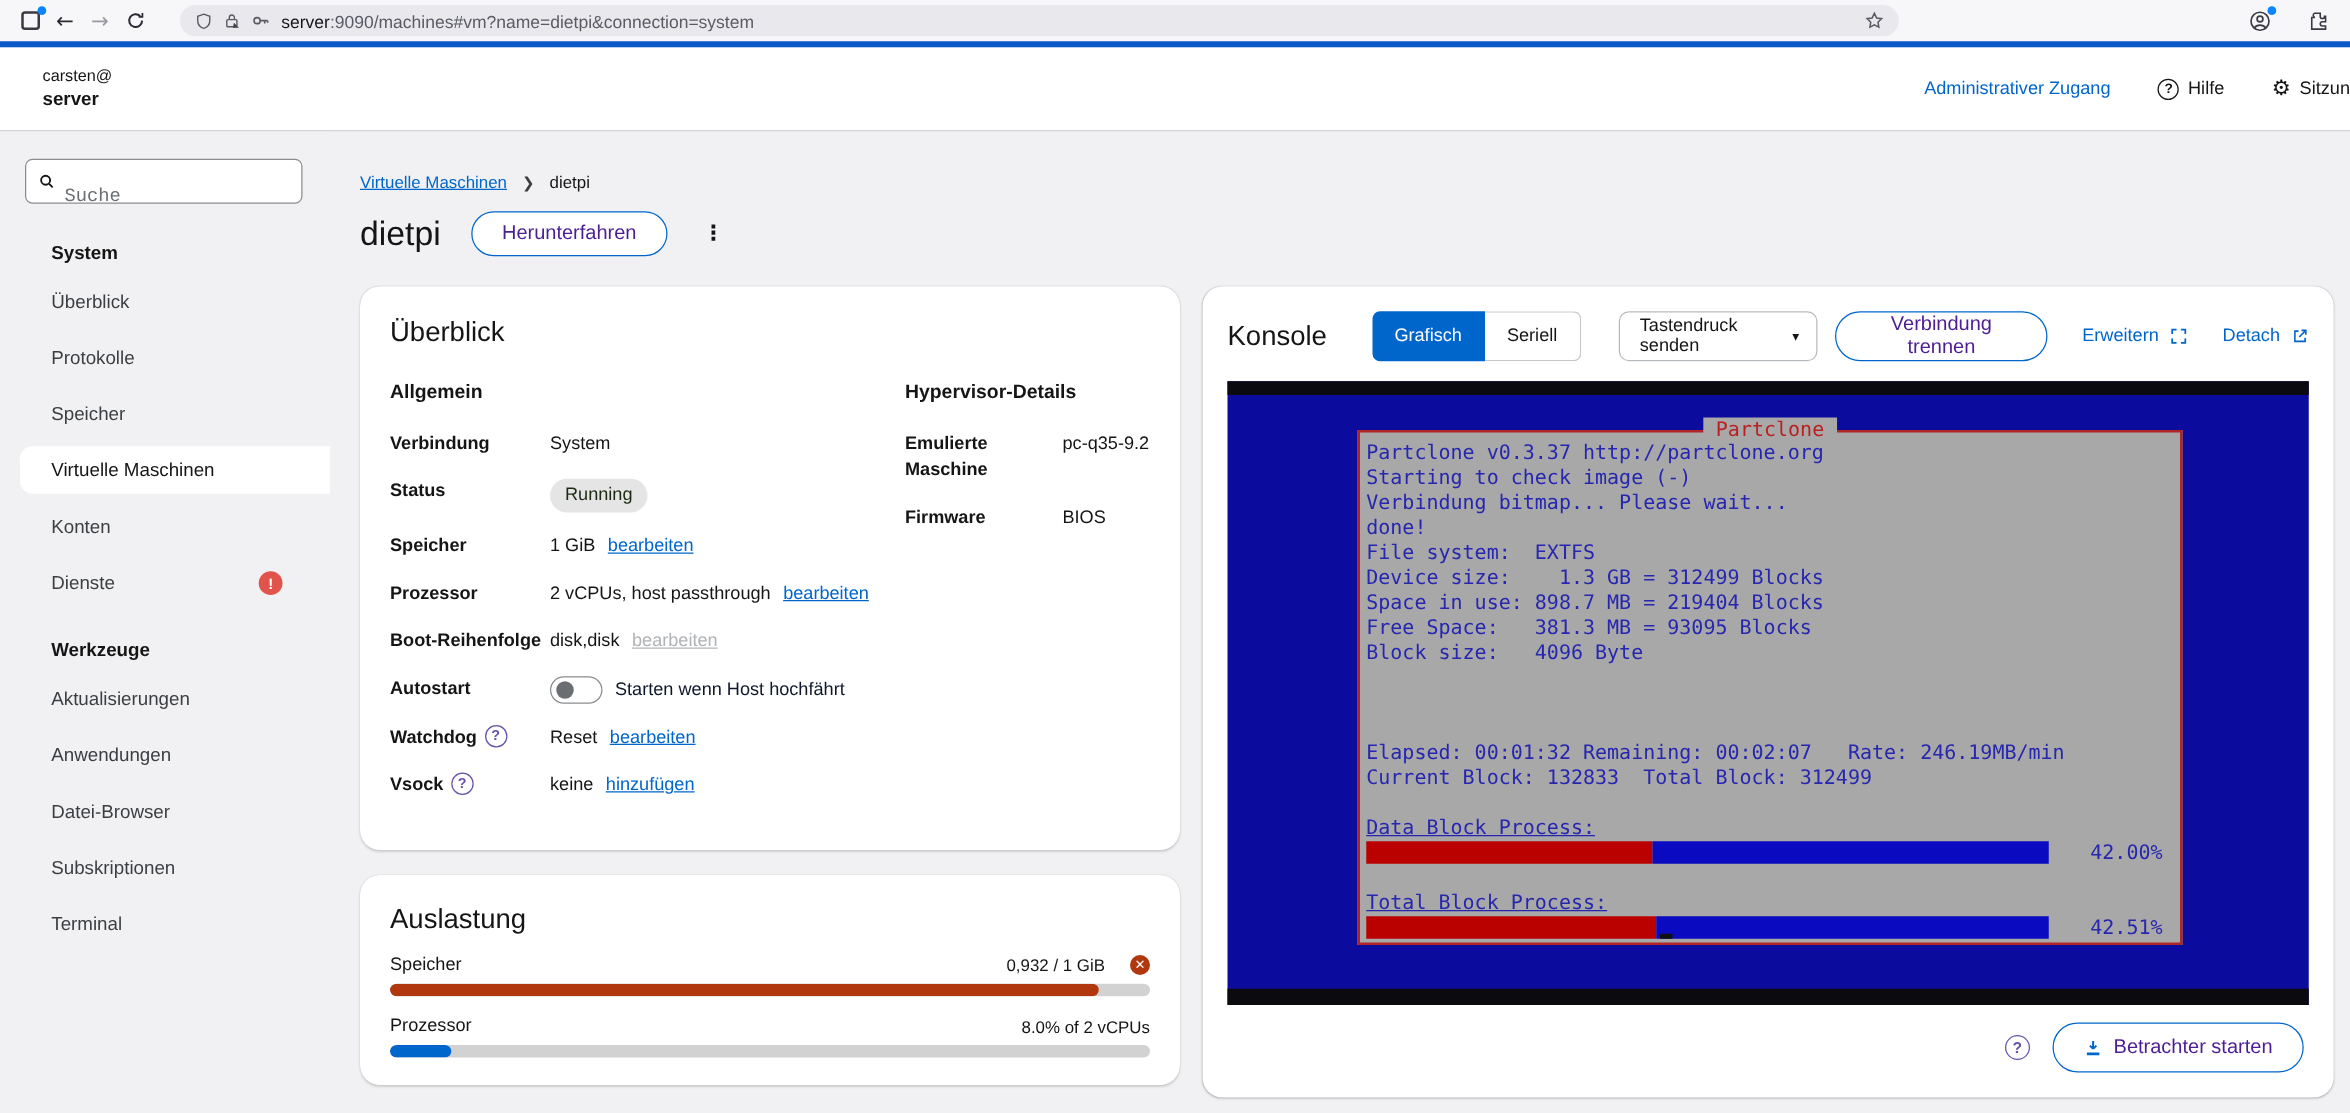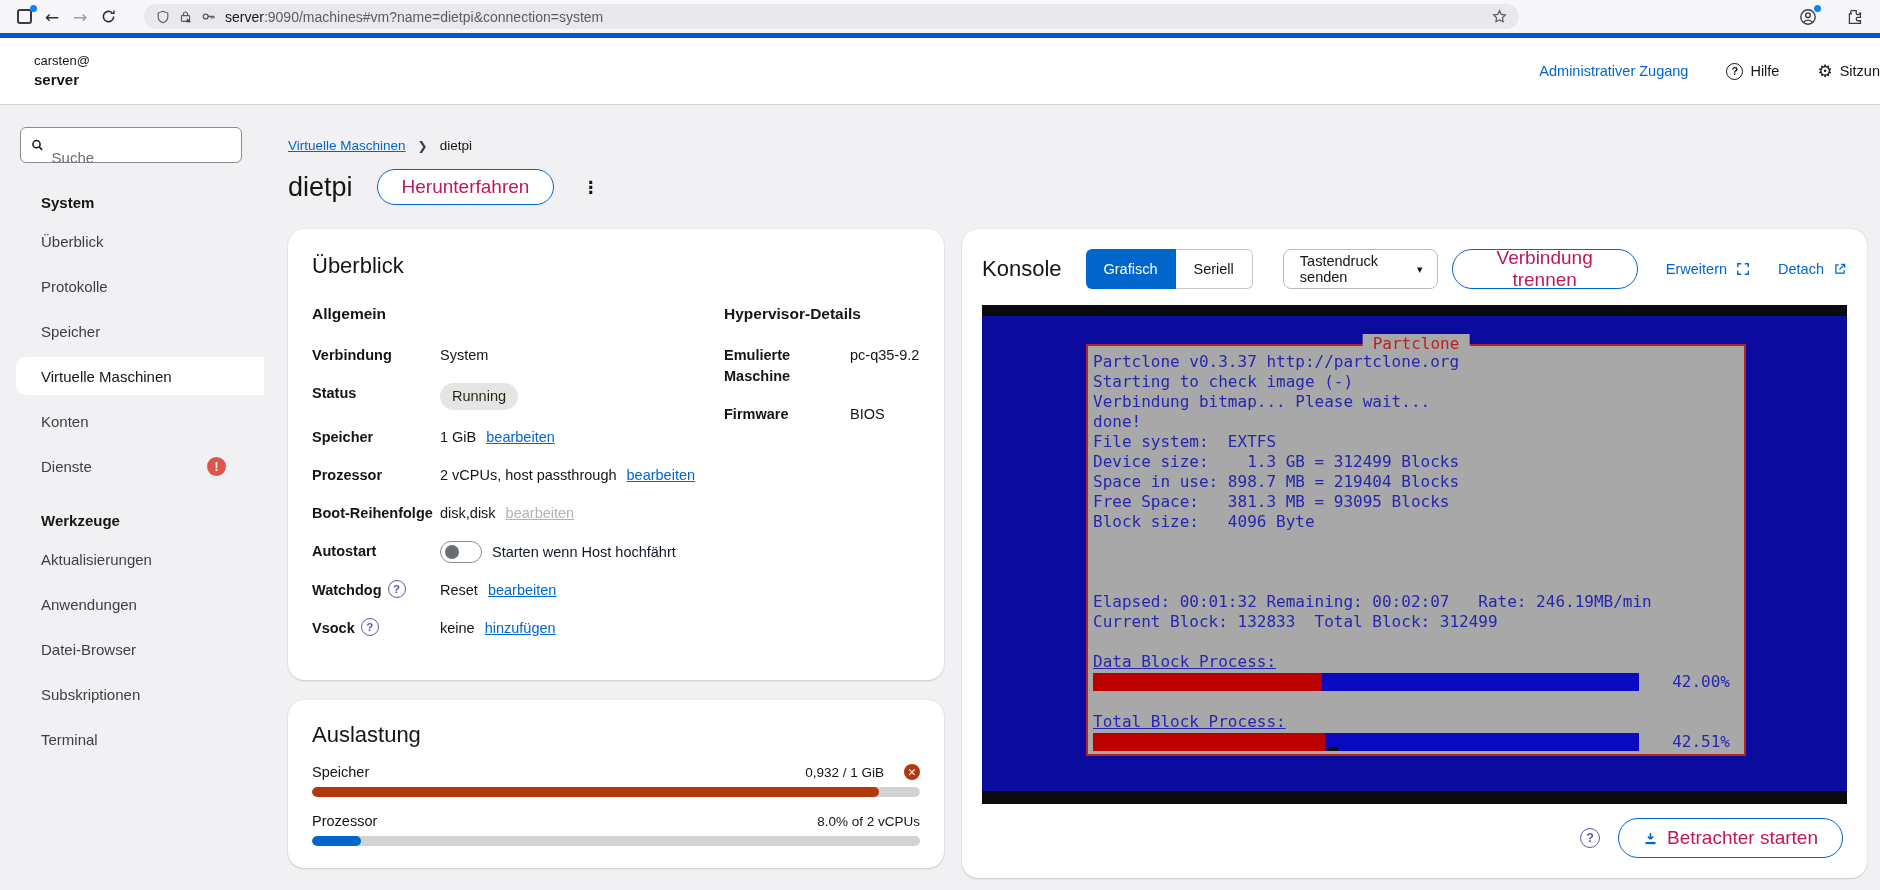--- a/index.html
+++ b/index.html
@@ -32,36 +32,36 @@
   .mast-item { display:flex; align-items:center; gap:7px; font-size:14.5px; cursor:pointer; }
   .qcircle { width:17px; height:17px; border:1.6px solid #151515; border-radius:50%; display:inline-flex; align-items:center; justify-content:center; font-size:11px; font-weight:700; }
   .gear { font-family:"DejaVu Sans",sans-serif; font-size:17px; }
 
   
   .appbody { flex:1; display:flex; overflow:hidden; }
 
   
   .sidebar { width:264px; flex-shrink:0; padding-top:22px; background:#f1f1f3; }
   .searchbox { margin:0 22px 22px 20px; height:36px; background:#fff; border:1px solid #8a8d90; border-radius:6px; display:flex; align-items:center; padding:0 10px; gap:8px; }
-  .searchbox input { border:none; outline:none; background:transparent; font-size:15px; width:100%; font-family:Liberation Sans, sans-serif; color:#151515;margin-top:24px; }
+  .searchbox input { border:none; outline:none; background:transparent; font-size:15px; width:100%; font-family:Liberation Mono, monospace; color:#151515;margin-top:24px; }
   .searchbox input::placeholder { color:#6a6e73; }
   .sb-title { padding-left:41px; height:34px; display:flex; align-items:center; font-size:15px; font-weight:700; }
   .sb-item { height:45px; display:flex; align-items:center; padding-left:41px; font-size:15px; color:#3c3f42; cursor:pointer; }
   .sb-item.active { background:#fff; margin-left:16px; padding-left:25px; border-radius:10px 0 0 10px; color:#151515; height:38px; margin-top:3px; margin-bottom:4px; }
   .sb-badge { margin-left:auto; margin-right:38px; width:19px; height:19px; border-radius:50%; background:#e0544c; color:#fff; font-size:12px; font-weight:700; display:flex; align-items:center; justify-content:center; }
   .sb-gap { height:14px; }
 
   
   .main { flex:1; padding:33px 13px 0 24px; overflow:hidden; }
   .breadcrumb { display:flex; align-items:center; gap:12px; font-size:13.5px; }
   .breadcrumb a { color:#0066cc; text-decoration:underline; cursor:pointer; }
   .crumb-sep { color:#3c3f42; font-size:12px; }
   .titlerow { display:flex; align-items:center; gap:24px; margin:16px 0 24px; }
   .pagetitle { font-size:27px; font-weight:400; }
-  .pill-btn { display:inline-flex; align-items:center; justify-content:center; gap:9px; height:36px; padding:0 24px; border:1px solid #0066cc; border-radius:999px; background:#fff; color:#be185d; font-size:19px; cursor:pointer; font-family:inherit; }
+  .pill-btn { display:inline-flex; align-items:center; justify-content:center; gap:9px; height:36px; padding:0 24px; border:1px solid #0066cc; border-radius:999px; background:#fff; color:#4c1d95; font-size:16px; cursor:pointer; font-family:inherit; }
   .kebab { font-family:"DejaVu Sans",sans-serif; font-size:17px; font-weight:700; letter-spacing:0; cursor:pointer; color:#151515; padding:0 4px; }
 
   .cols { display:flex; gap:18px; align-items:flex-start; }
   .leftcol { width:656px; flex-shrink:0; display:flex; flex-direction:column; gap:20px; }
   .rightcol { flex:1; }
   .card { background:#fff; border-radius:16px; box-shadow:0 1px 2px rgba(0,0,0,0.14), 0 0 1px rgba(0,0,0,0.18); }
   .cardtitle { font-size:22px; font-weight:400; }
 
   
   .ov-card { padding:24px; }
@@ -88,21 +88,21 @@
   .usagerow .val { font-size:13.5px; color:#151515; display:flex; align-items:center; gap:20px; }
   .xcircle { width:16px; height:16px; border-radius:50%; background:#b1380e; color:#fff; font-size:10.5px; font-weight:700; display:flex; align-items:center; justify-content:center; }
   .bar { height:10px; background:#d2d2d2; border-radius:6px; overflow:hidden; }
   .bar > div { height:100%; border-radius:6px; }
   .fill-mem { background:#b1380e; }
   .fill-cpu { background:#0066cc; }
 
   
   .con-card { padding:20px; }
   .con-head { display:flex; align-items:center; margin-bottom:16px; }
-  .con-title { font-size:22px; font-weight:400; margin-right:24px; }
+  .con-title { font-size:22px; font-weight:400; margin-right:36px; }
   .seg { display:flex; }
   .seg .opt { height:40px; display:flex; align-items:center; padding:0 18px; font-size:14.5px; cursor:pointer; }
   .seg .opt.on { background:#0066cc; color:#fff; border-radius:6px 0 0 6px; }
   .seg .opt.off { background:#fff; border:1px solid #c6c6c6; border-left:none; border-radius:0 6px 6px 0; }
   .dropdown { margin-left:30px; height:40px; border:1px solid #b8bbbe; border-radius:8px; background:#fff; display:flex; align-items:center; gap:14px; padding:0 14px 0 16px; font-size:14.5px; cursor:pointer; }
   .caret { font-family:"DejaVu Sans",sans-serif; font-size:11px; }
   .con-head .pill-btn { margin-left:14px; height:40px; }
   .iconlink { display:inline-flex; align-items:center; gap:9px; color:#0066cc; font-size:14.5px; cursor:pointer; margin-left:28px; white-space:nowrap; }
 
   

